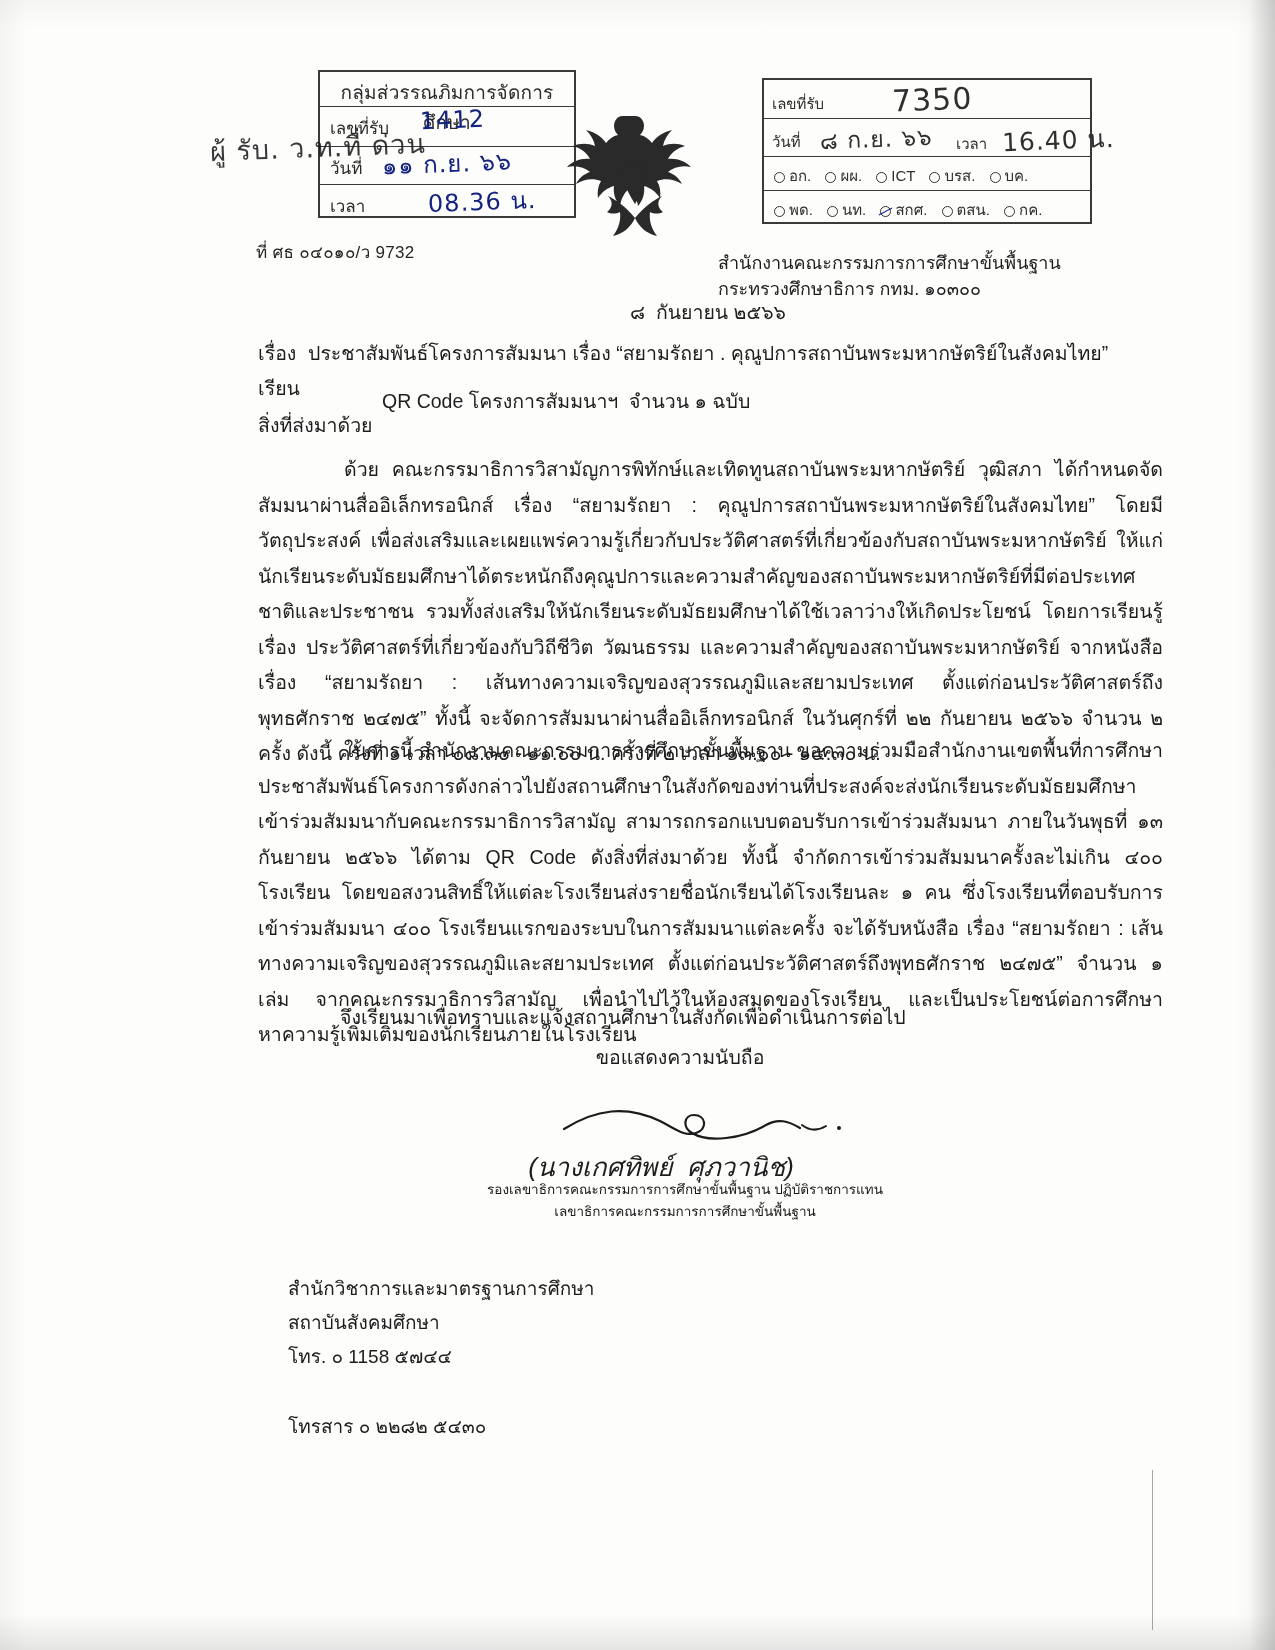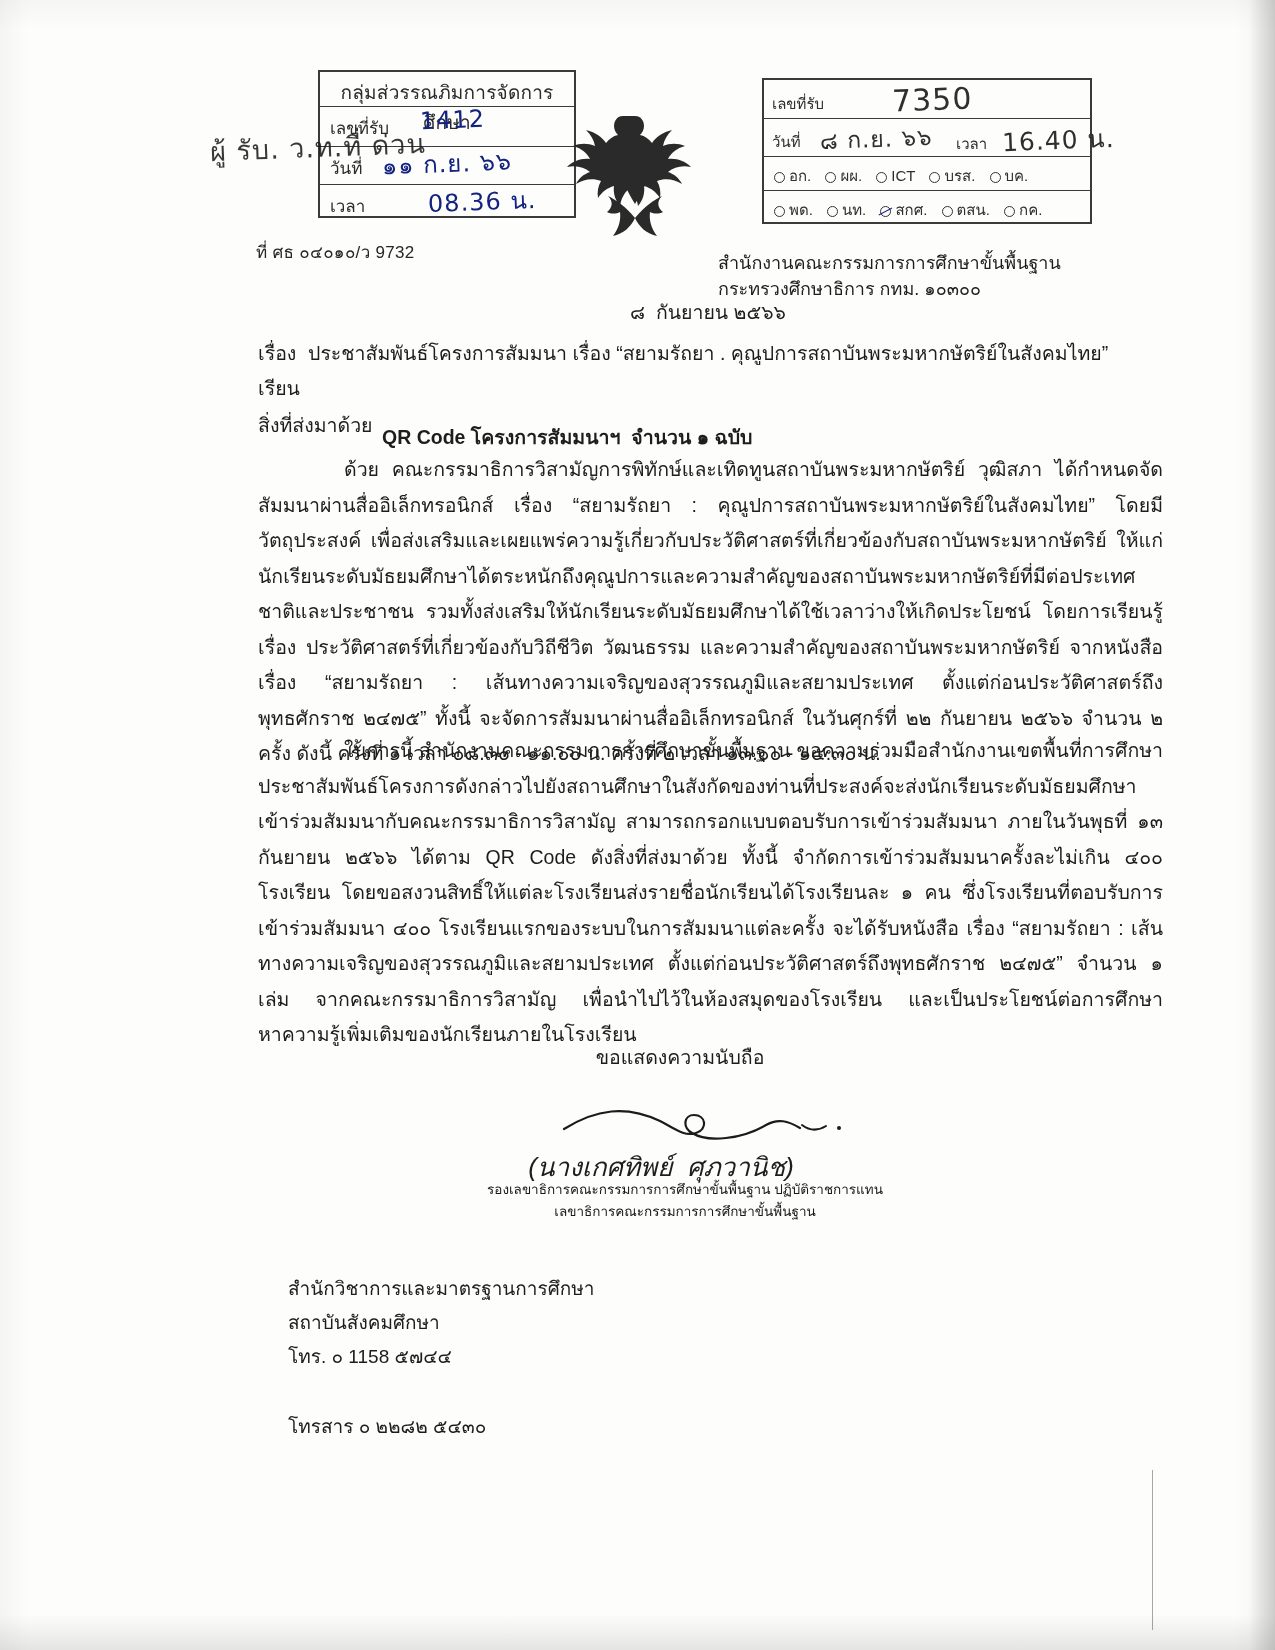--- a/index.html
+++ b/index.html
@@ -229,26 +229,27 @@
   <div class="t" style="left:718px; top:272px; font-size:18px;">กระทรวงศึกษาธิการ กทม. ๑๐๓๐๐</div>
 
   <div class="t" style="left:630px; top:295px;">๘  กันยายน ๒๕๖๖</div>
 
   <div class="t" style="left:258px; top:336px;">เรื่อง</div>
   <div class="t" style="left:308px; top:336px;">ประชาสัมพันธ์โครงการสัมมนา เรื่อง “สยามรัถยา . คุณูปการสถาบันพระมหากษัตริย์ในสังคมไทย”</div>
 
   <div class="t" style="left:258px; top:371px;">เรียน</div>
 
   <div class="t" style="left:258px; top:408px;text-align:right;">สิ่งที่ส่งมาด้วย</div>
-  <div class="t" style="left:382px; top:420px;font-weight:bold;">QR Code โครงการสัมมนาฯ  จำนวน ๑ ฉบับ</div>
+  <div class="t" style="left:382px; top:384px;">QR Code โครงการสัมมนาฯ  จำนวน ๑ ฉบับ</div>
 
   <div class="para indent" style="left:258px; top:452px; width:905px;">ด้วย คณะกรรมาธิการวิสามัญการพิทักษ์และเทิดทูนสถาบันพระมหากษัตริย์ วุฒิสภา ได้กำหนดจัดสัมมนาผ่านสื่ออิเล็กทรอนิกส์ เรื่อง “สยามรัถยา : คุณูปการสถาบันพระมหากษัตริย์ในสังคมไทย” โดยมีวัตถุประสงค์ เพื่อส่งเสริมและเผยแพร่ความรู้เกี่ยวกับประวัติศาสตร์ที่เกี่ยวข้องกับสถาบันพระมหากษัตริย์ ให้แก่นักเรียนระดับมัธยมศึกษาได้ตระหนักถึงคุณูปการและความสำคัญของสถาบันพระมหากษัตริย์ที่มีต่อประเทศชาติและประชาชน รวมทั้งส่งเสริมให้นักเรียนระดับมัธยมศึกษาได้ใช้เวลาว่างให้เกิดประโยชน์ โดยการเรียนรู้ เรื่อง ประวัติศาสตร์ที่เกี่ยวข้องกับวิถีชีวิต วัฒนธรรม และความสำคัญของสถาบันพระมหากษัตริย์ จากหนังสือเรื่อง “สยามรัถยา : เส้นทางความเจริญของสุวรรณภูมิและสยามประเทศ ตั้งแต่ก่อนประวัติศาสตร์ถึงพุทธศักราช ๒๔๗๕” ทั้งนี้ จะจัดการสัมมนาผ่านสื่ออิเล็กทรอนิกส์ ในวันศุกร์ที่ ๒๒ กันยายน ๒๕๖๖ จำนวน ๒ ครั้ง ดังนี้ ครั้งที่ ๑ เวลา ๐๘.๓๐ - ๑๑.๐๐ น. ครั้งที่ ๒ เวลา ๑๓.๐๐ - ๑๕.๓๐ น.</div>
 
   <div class="para indent" style="left:258px; top:733px; width:905px;">ในการนี้ สำนักงานคณะกรรมการการศึกษาขั้นพื้นฐาน ขอความร่วมมือสำนักงานเขตพื้นที่การศึกษาประชาสัมพันธ์โครงการดังกล่าวไปยังสถานศึกษาในสังกัดของท่านที่ประสงค์จะส่งนักเรียนระดับมัธยมศึกษาเข้าร่วมสัมมนากับคณะกรรมาธิการวิสามัญ สามารถกรอกแบบตอบรับการเข้าร่วมสัมมนา ภายในวันพุธที่ ๑๓ กันยายน ๒๕๖๖ ได้ตาม QR Code ดังสิ่งที่ส่งมาด้วย ทั้งนี้ จำกัดการเข้าร่วมสัมมนาครั้งละไม่เกิน ๔๐๐ โรงเรียน โดยขอสงวนสิทธิ์ให้แต่ละโรงเรียนส่งรายชื่อนักเรียนได้โรงเรียนละ ๑ คน ซึ่งโรงเรียนที่ตอบรับการเข้าร่วมสัมมนา ๔๐๐ โรงเรียนแรกของระบบในการสัมมนาแต่ละครั้ง จะได้รับหนังสือ เรื่อง “สยามรัถยา : เส้นทางความเจริญของสุวรรณภูมิและสยามประเทศ ตั้งแต่ก่อนประวัติศาสตร์ถึงพุทธศักราช ๒๔๗๕” จำนวน ๑ เล่ม จากคณะกรรมาธิการวิสามัญ เพื่อนำไปไว้ในห้องสมุดของโรงเรียน และเป็นประโยชน์ต่อการศึกษาหาความรู้เพิ่มเติมของนักเรียนภายในโรงเรียน</div>
 
+  <div class="para" style="left:340px; top:1000px; width:820px;">จึงเรียนมาเพื่อทราบและแจ้งสถานศึกษาในสังกัดเพื่อดำเนินการต่อไป</div>
 
   <div class="t center" style="left:520px; top:1040px; width:320px;">ขอแสดงความนับถือ</div>
 
   <div class="sig">
     <svg viewBox="0 0 300 60" width="300" height="60" aria-hidden="true">
       <path d="M8 34 C40 14, 70 10, 104 26 C118 33, 128 42, 140 38 C152 34, 150 20, 138 20 C128 20, 126 32, 136 38 C152 48, 186 44, 210 30 C222 23, 232 26, 244 33" fill="none" stroke="#1b1b1b" stroke-width="2.2" stroke-linecap="round"></path>
       <path d="M246 30 c8 6, 16 6, 24 1" fill="none" stroke="#1b1b1b" stroke-width="2" stroke-linecap="round"></path>
       <circle cx="283" cy="33" r="2" fill="#1b1b1b"></circle>
     </svg>
   </div>

